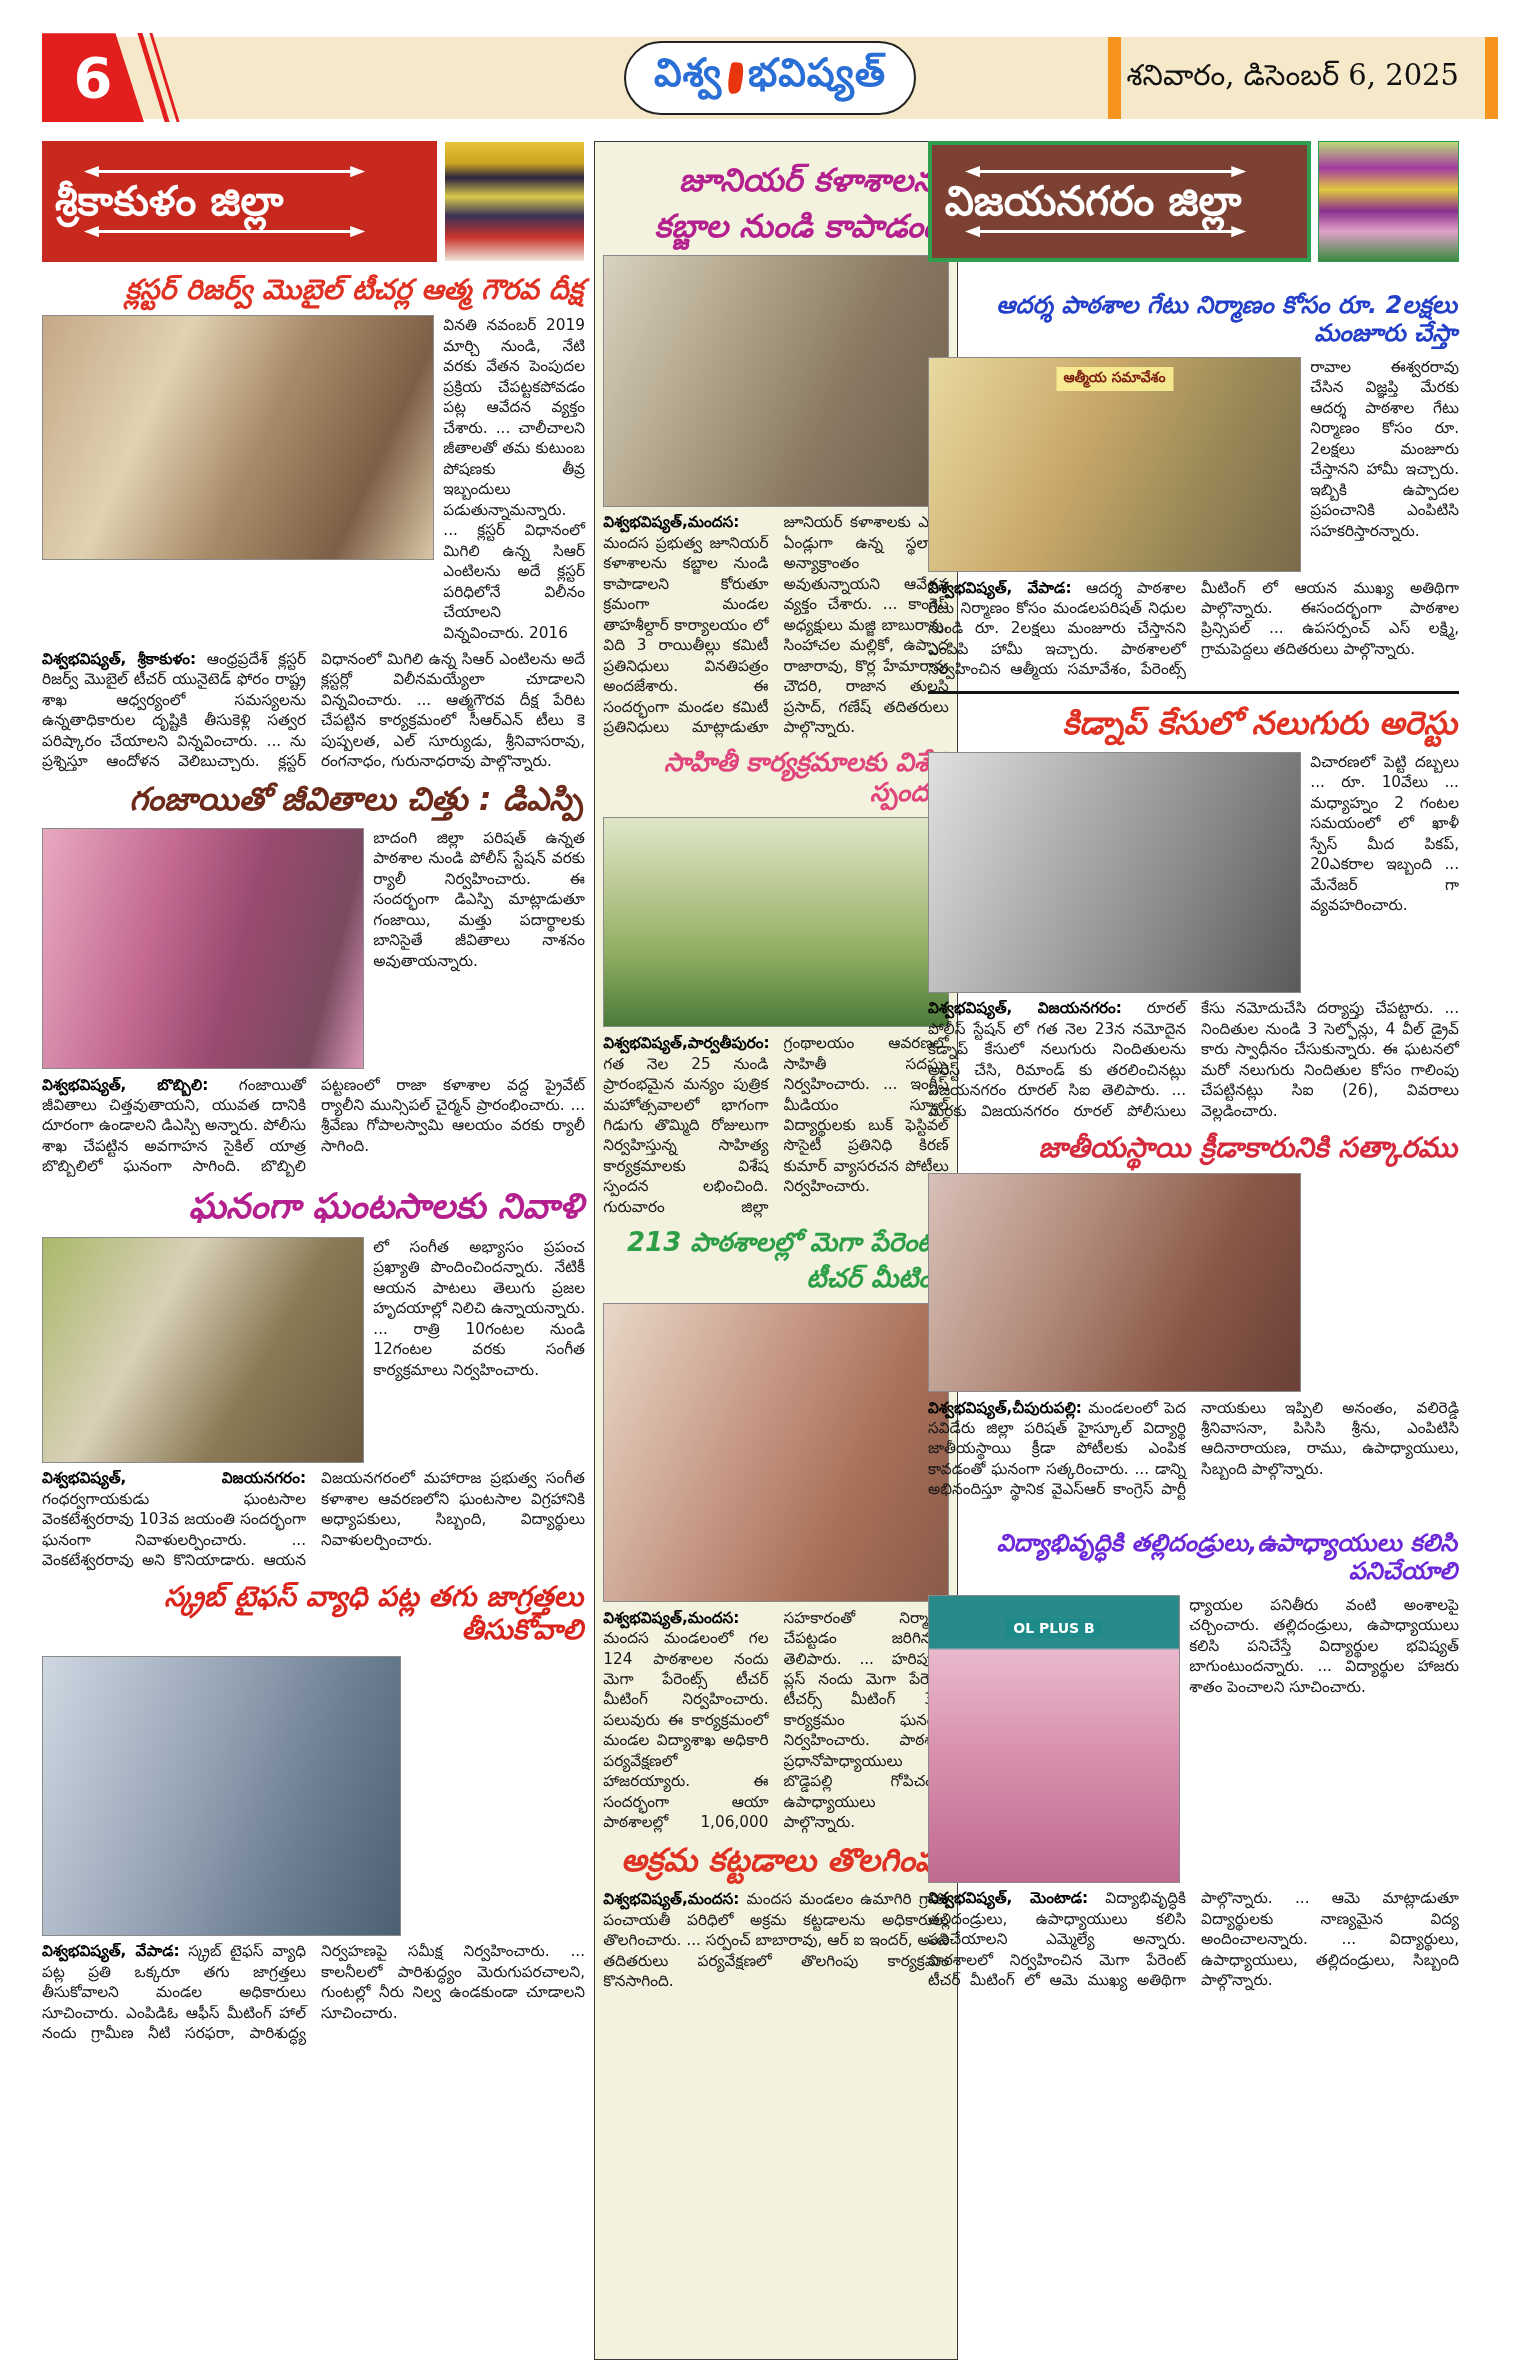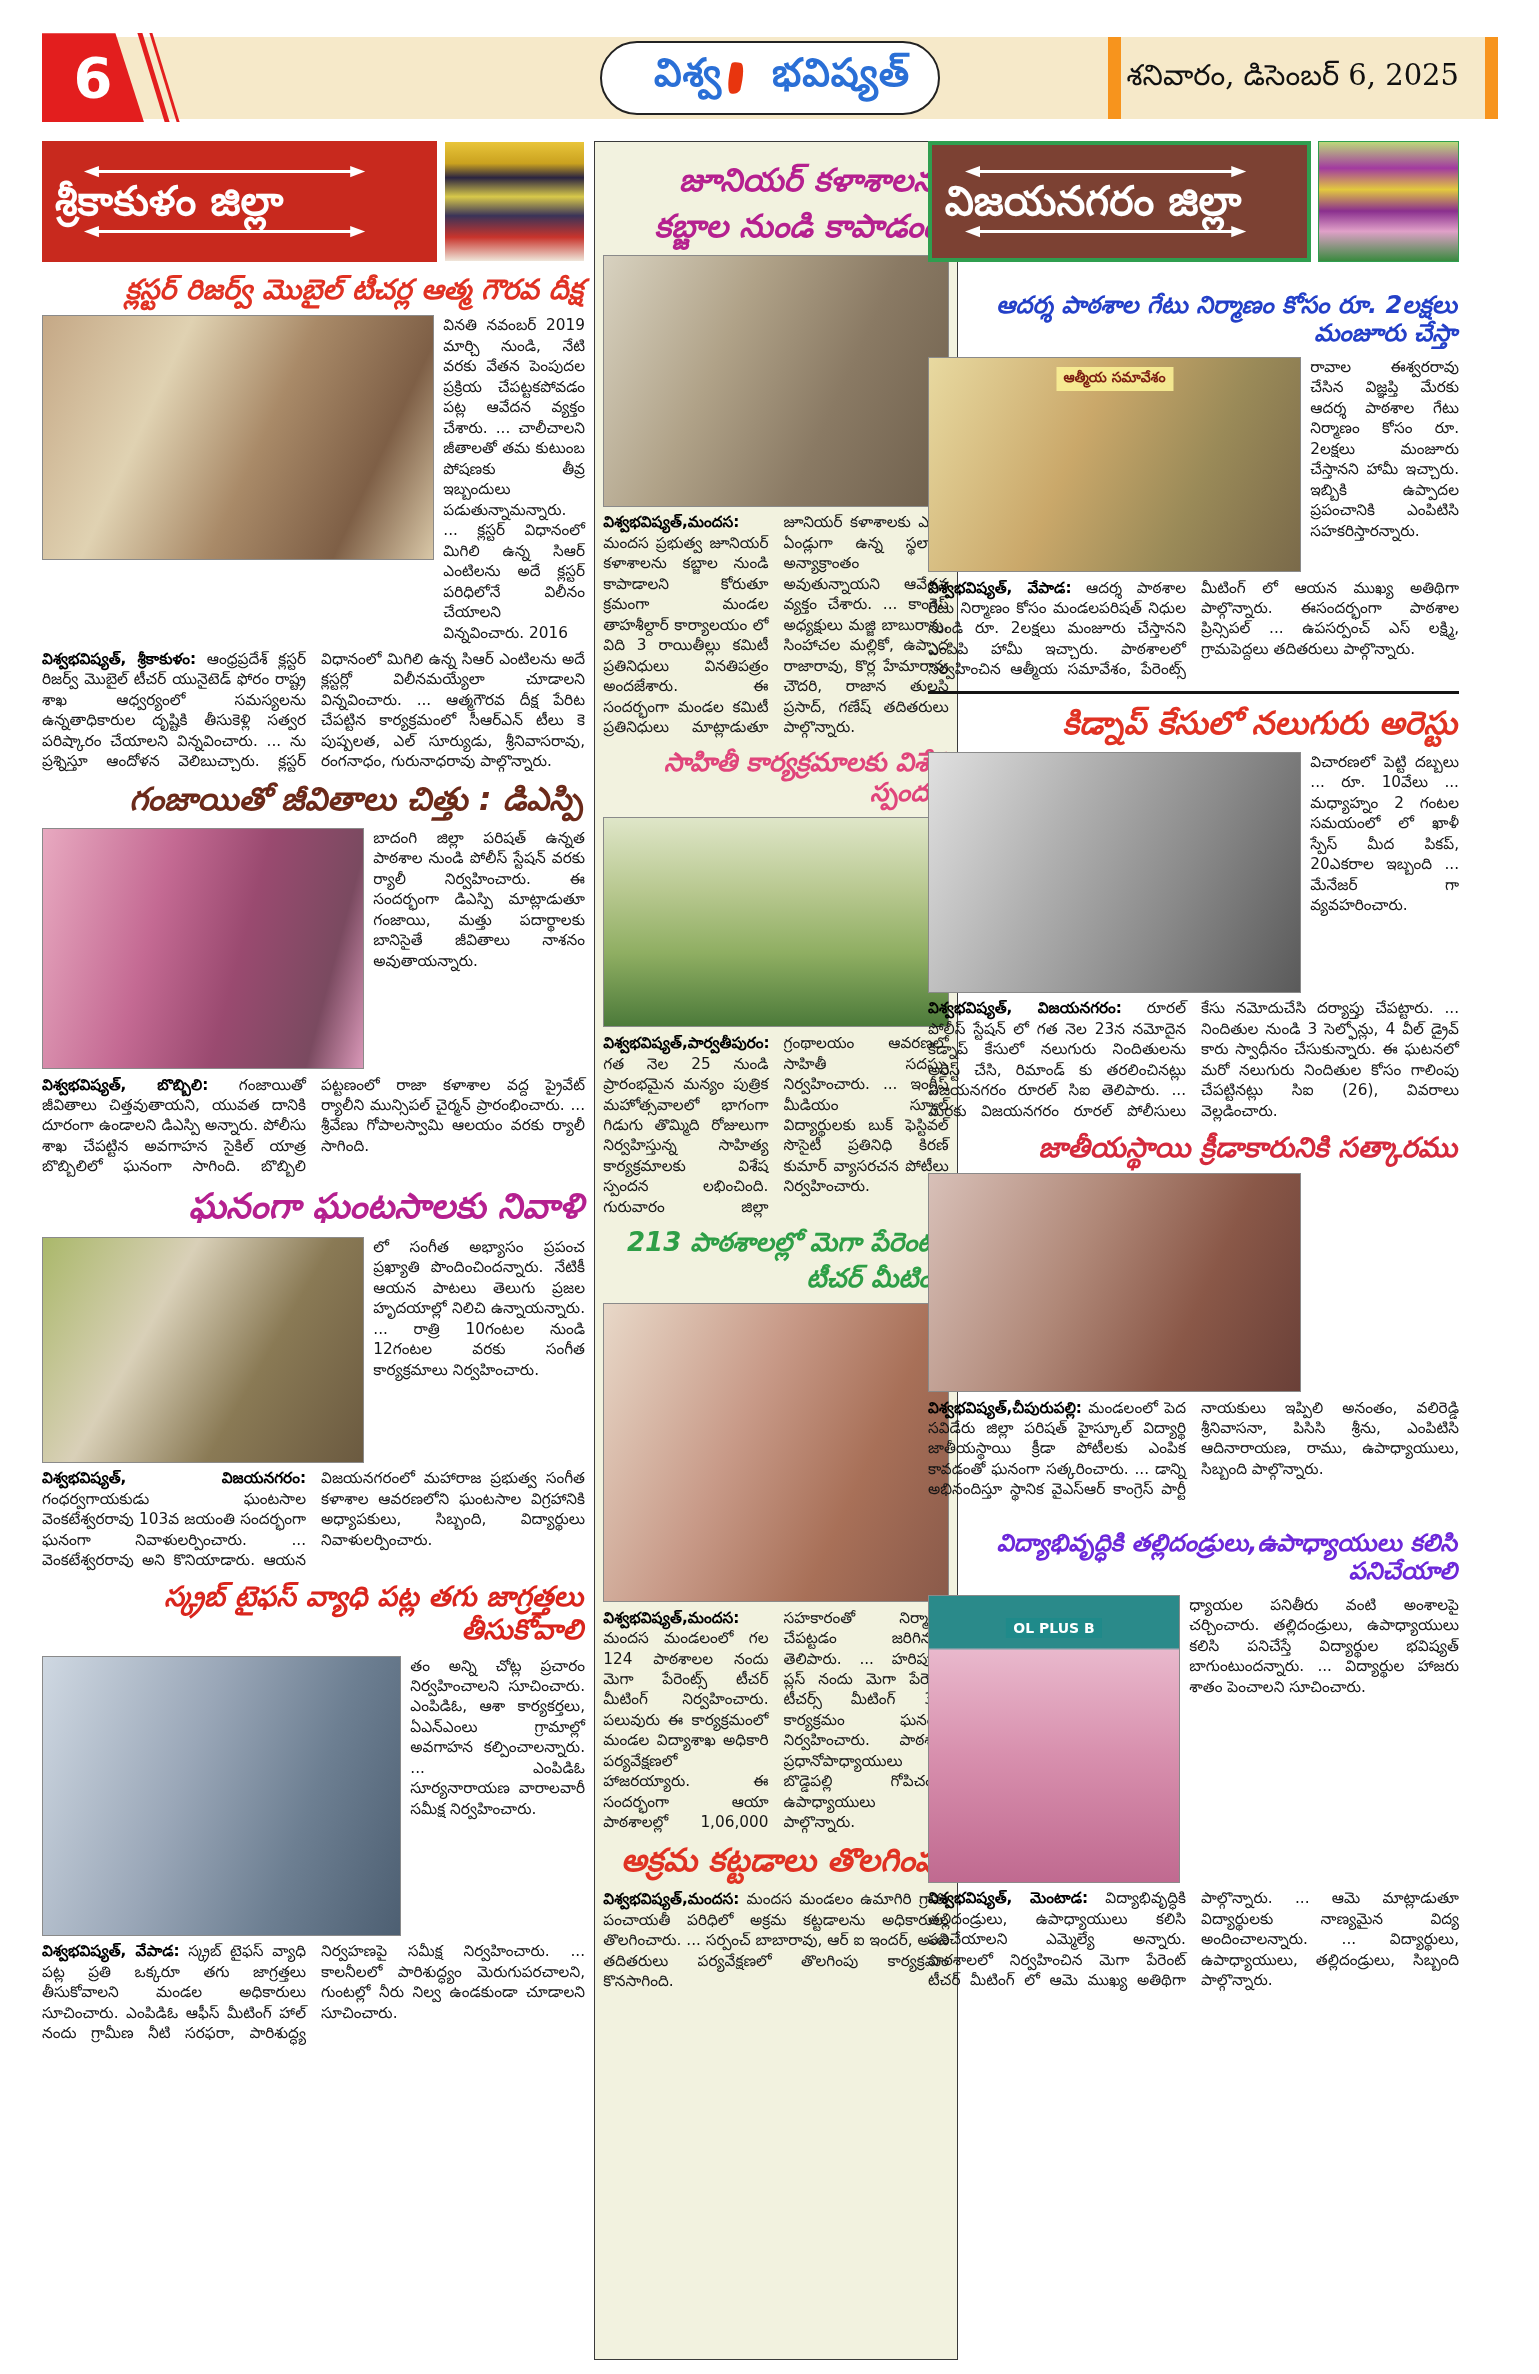--- a/index.html
+++ b/index.html
@@ -8,21 +8,21 @@
 
   
   .header{position:absolute;left:42px;top:37px;width:1456px;height:82px;background:#f6e9c9;}
   .pagenum{position:absolute;left:0;top:-3.7px;width:102px;height:89px;background:#e31e1e;color:#fff;
     font-size:56px;font-weight:bold;display:flex;align-items:center;justify-content:center;
     clip-path:polygon(0 0,72% 0,100% 100%,0 100%);}
   .pstripe{position:absolute;top:-3.7px;height:89px;width:4.6px;background:#e31e1e;transform:skewX(17deg);}
   .pstripe.s1{left:109px;} .pstripe.s2{left:121px;width:2.8px;}
   .masthead{position:absolute;left:50%;top:50%;transform:translate(-50%,-50%);background:#fff;
     border:2.8px solid #222;border-radius:41px;padding:7.4px 28px;display:flex;align-items:center;gap:5.6px;}
-  .masthead .mword{font-size:39px;font-weight:bold;color:#2a6fd6;letter-spacing:0.9px;margin-left:24px;}
+  .masthead .mword{font-size:39px;font-weight:bold;color:#2a6fd6;letter-spacing:0.9px;}
   .flame{width:15px;height:32px;background:#e8350e;border-radius:60% 40% 55% 45%/10% 80% 20% 90%;transform:rotate(14deg);}
   .dateline{position:absolute;right:39px;top:50%;transform:translateY(-50%);
     font-family:"DejaVu Serif",serif;font-size:29px;color:#101010;}
   .obar{position:absolute;top:0;height:82px;width:13px;background:#f7941d;}
   .obar.b1{right:377px;} .obar.b2{right:0;}
 
   
   .col-left{position:absolute;left:42px;top:141px;width:543px;}
   .col-mid{position:absolute;left:594px;top:141px;width:364px;height:2219px;border:1.9px solid #3a3a3a;
     background:#f2f2df;padding:7.4px 8.3px;box-sizing:border-box;}
@@ -136,21 +136,20 @@
       <div class="side">లో సంగీత అభ్యాసం ప్రపంచ ప్రఖ్యాతి పొందించిందన్నారు. నేటికీ ఆయన పాటలు తెలుగు ప్రజల హృదయాల్లో నిలిచి ఉన్నాయన్నారు. ... రాత్రి 10గంటల నుండి 12గంటల వరకు సంగీత కార్యక్రమాలు నిర్వహించారు.</div>
     </div>
     <div class="body2">
       <span class="byline">విశ్వభవిష్యత్, విజయనగరం:</span>
       <span>గంధర్వగాయకుడు ఘంటసాల వెంకటేశ్వరరావు 103వ జయంతి సందర్భంగా ఘనంగా నివాళులర్పించారు. ... వెంకటేశ్వరరావు అని కొనియాడారు. ఆయన విజయనగరంలో మహారాజ ప్రభుత్వ సంగీత కళాశాల ఆవరణలోని ఘంటసాల విగ్రహానికి అధ్యాపకులు, సిబ్బంది, విద్యార్థులు నివాళులర్పించారు.</span>
     </div>
 
     <div class="hl c-bigred sz30">స్క్రబ్ టైఫస్ వ్యాధి పట్ల తగు జాగ్రత్తలు తీసుకోవాలి</div>
     <div class="row">
       <div class="photo pL4" style="width:357px;height:278px;"></div>
-      <div class="side">తం అన్ని చోట్ల ప్రచారం నిర్వహించాలని సూచించారు. ఎంపిడిఓ, ఆశా కార్యకర్తలు, ఏఎన్ఎంలు గ్రామాల్లో అవగాహన కల్పించాలన్నారు. ... ఎంపిడిఓ సూర్యనారాయణ వారాలవారీ సమీక్ష నిర్వహించారు.</div>
     </div>
     <div class="body2">
       <span class="byline">విశ్వభవిష్యత్, వేపాడ:</span>
       <span>స్క్రబ్ టైఫస్ వ్యాధి పట్ల ప్రతి ఒక్కరూ తగు జాగ్రత్తలు తీసుకోవాలని మండల అధికారులు సూచించారు. ఎంపిడిఓ ఆఫీస్ మీటింగ్ హాల్ నందు గ్రామీణ నీటి సరఫరా, పారిశుద్ధ్య నిర్వహణపై సమీక్ష నిర్వహించారు. ... కాలనీలలో పారిశుద్ధ్యం మెరుగుపరచాలని, గుంటల్లో నీరు నిల్వ ఉండకుండా చూడాలని సూచించారు.</span>
     </div>
   </div>
 
   <div class="col-mid">
     <div class="hl c-magenta sz34" style="margin-top:13px;">జూనియర్ కళాశాలను</div>
     <div class="hl c-magenta sz34" style="margin-top:-1.9px;">కబ్జాల నుండి కాపాడండి</div>

